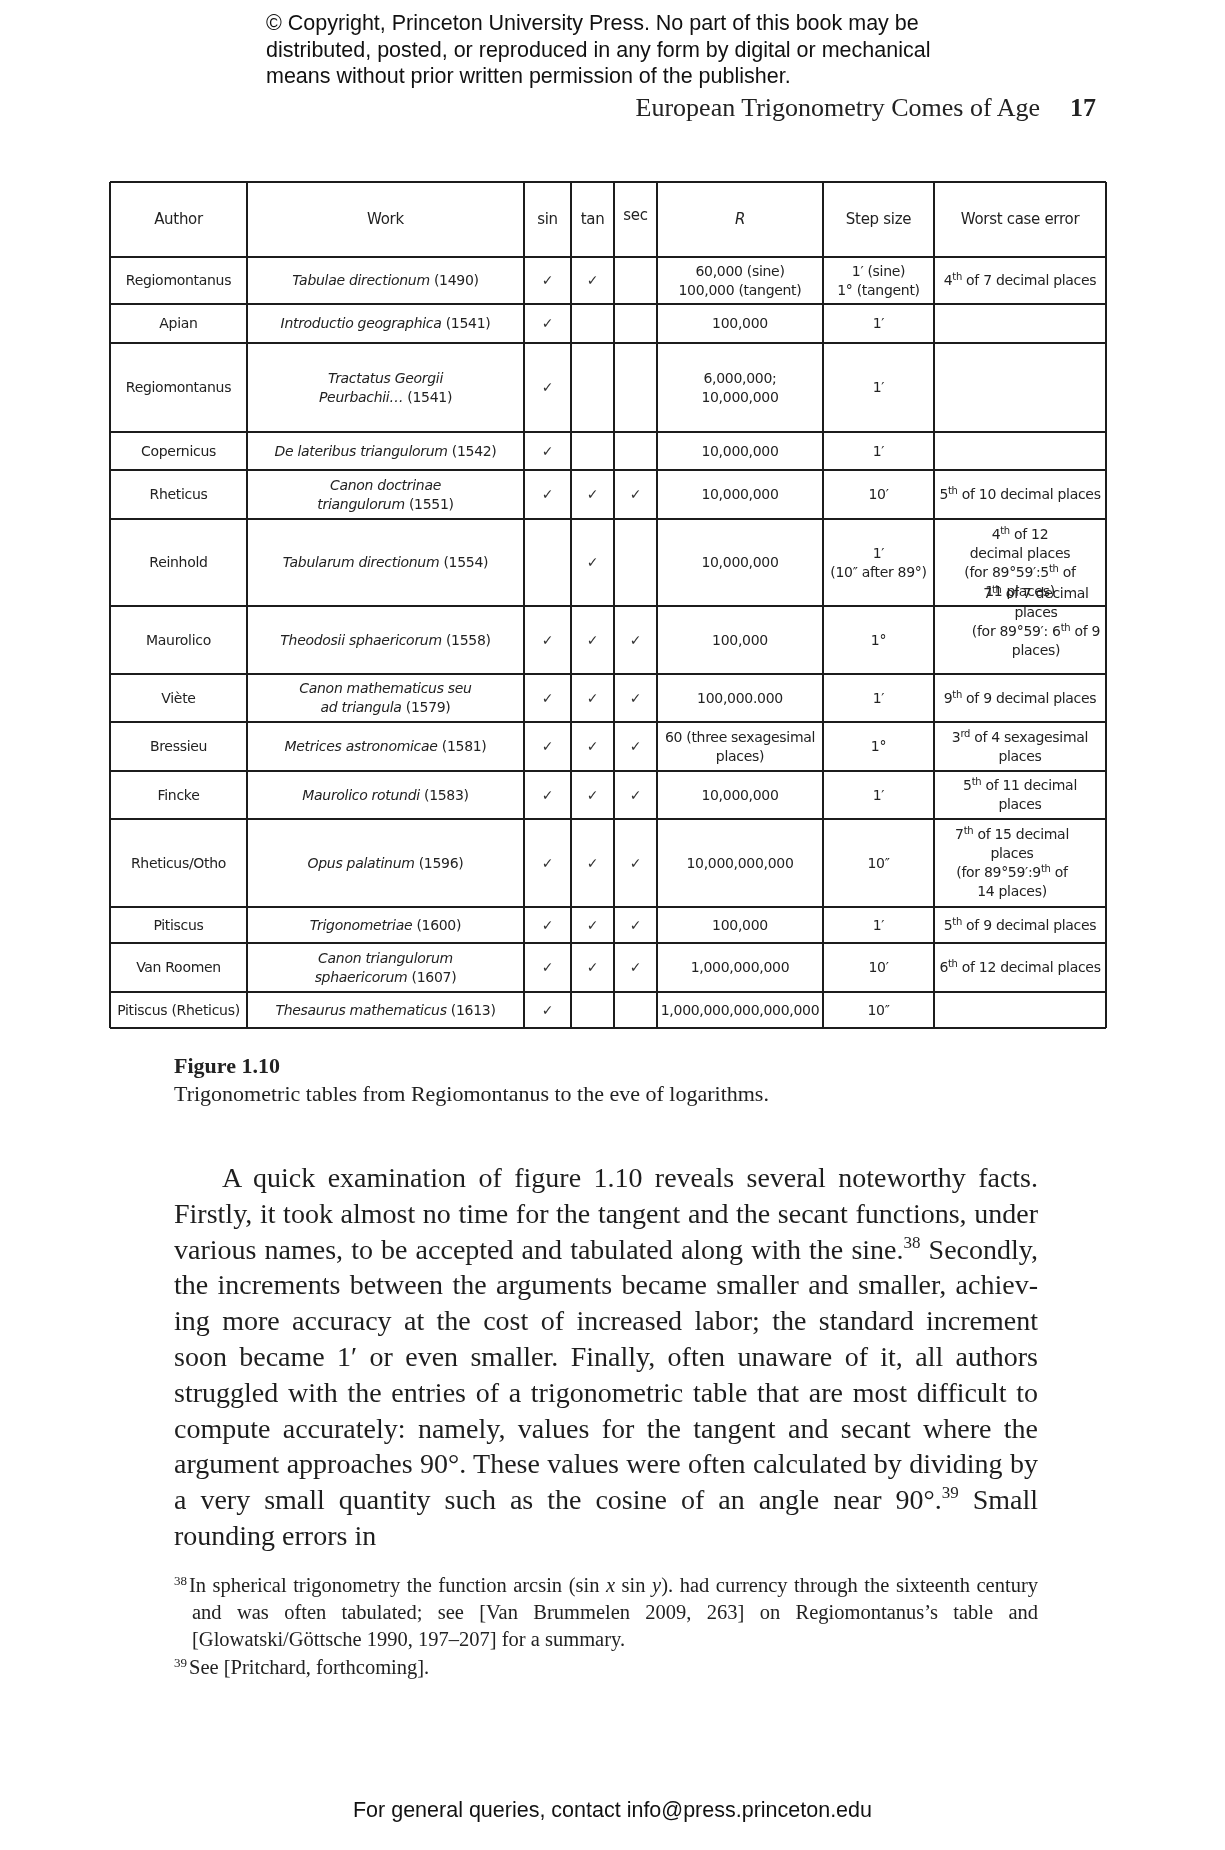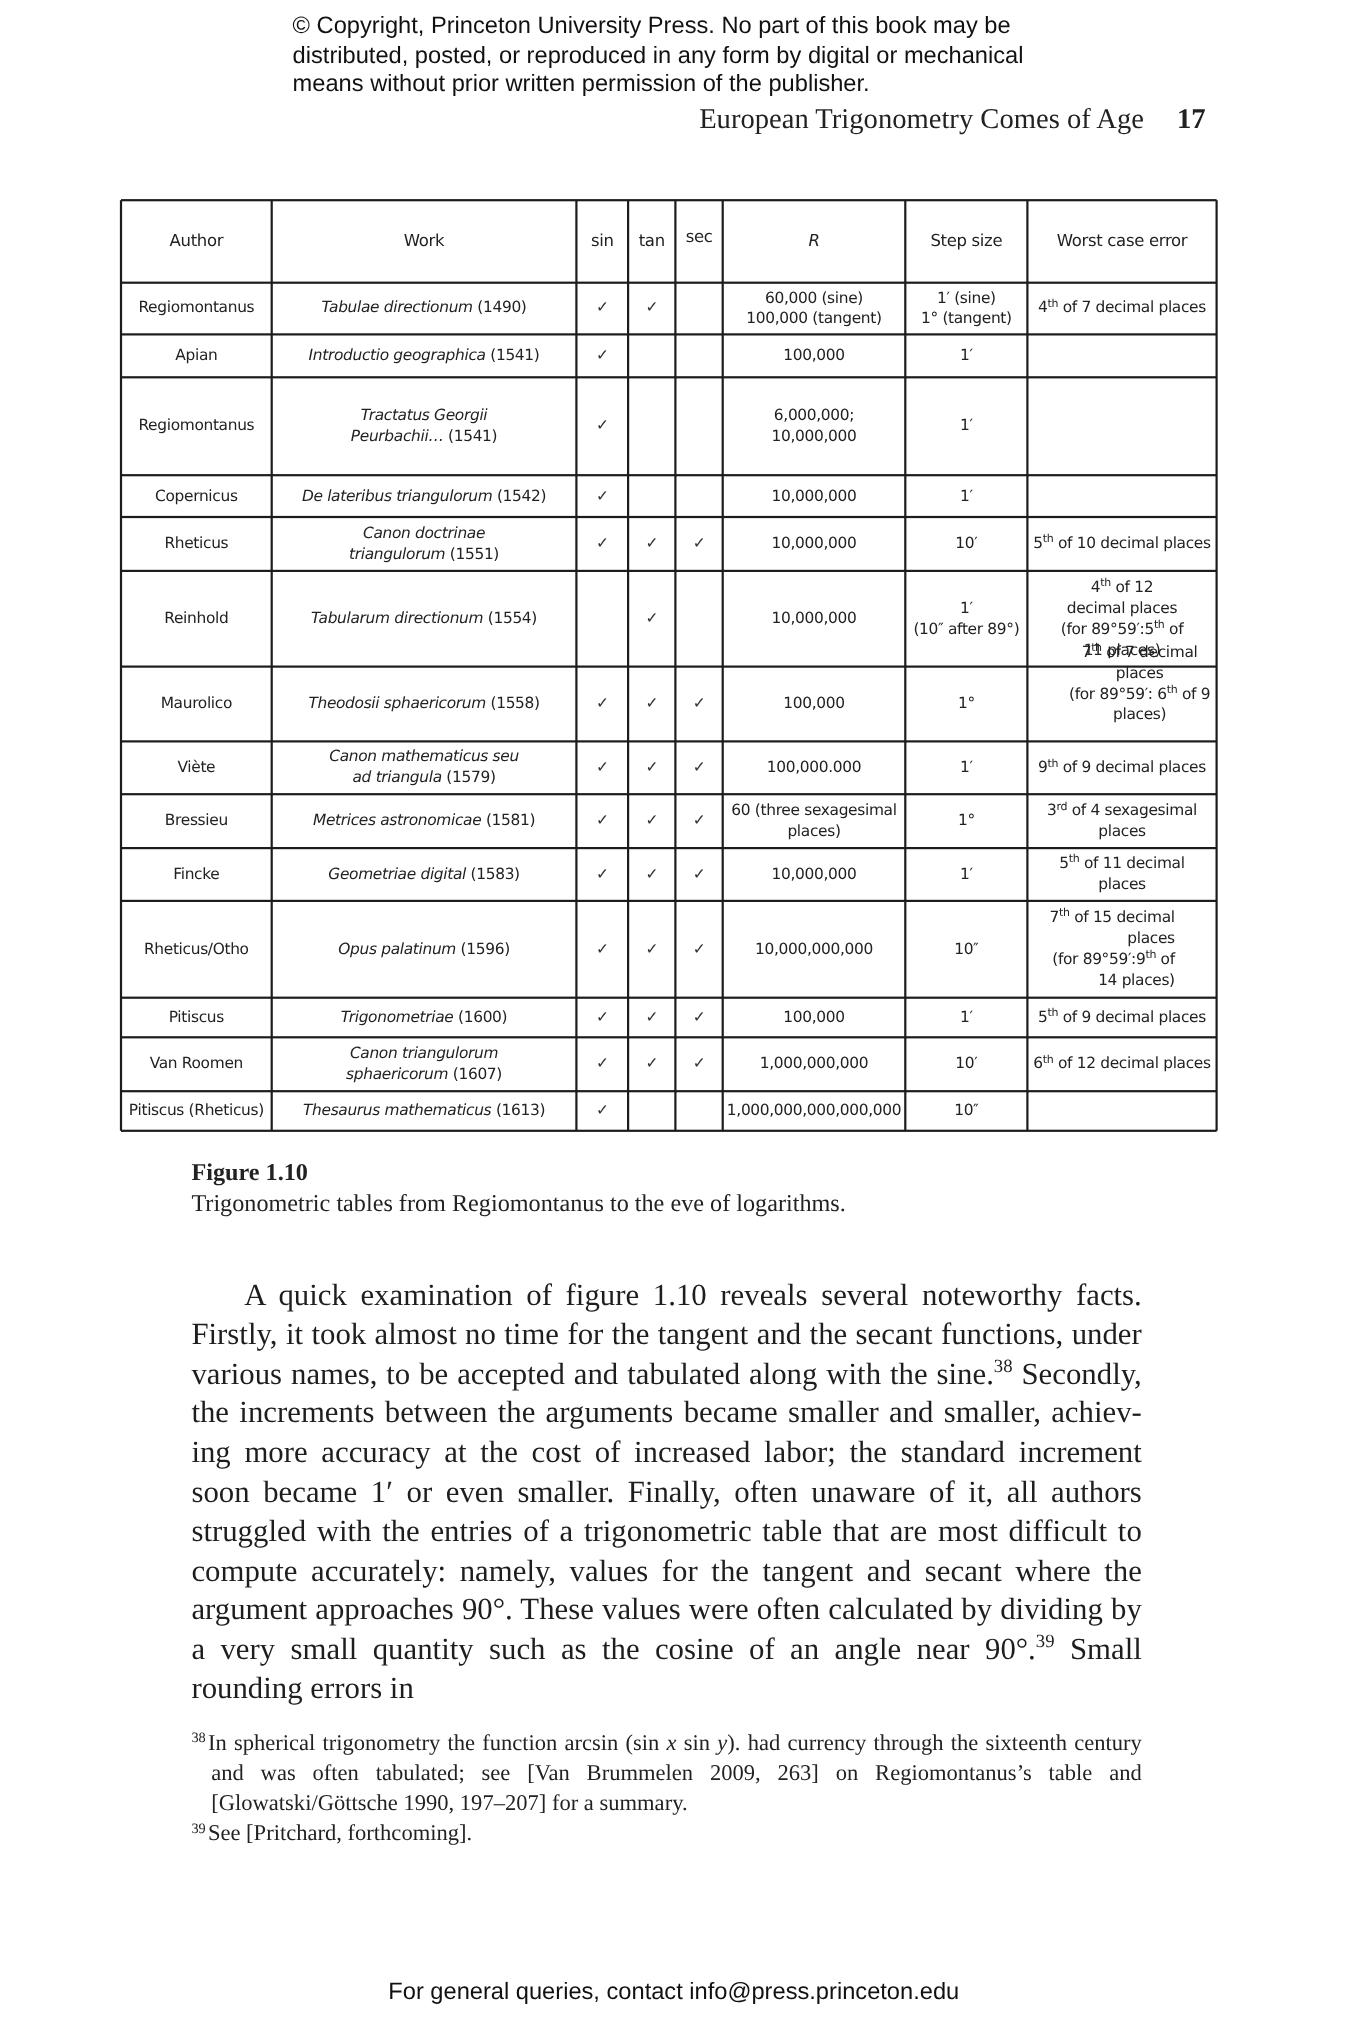--- a/index.html
+++ b/index.html
@@ -306,21 +306,21 @@
     <div class="cell" style="left: 823px; top: 722px; width: 111px; height: 49px;">
       <div>1°</div>
     </div>
     <div class="cell" style="left: 934px; top: 722px; width: 172px; height: 49px;">
       <div>3<sup>rd</sup> of 4 sexagesimal<br>places</div>
     </div>
     <div class="cell" style="left: 110px; top: 771px; width: 137px; height: 48px;">
       <span>Fincke</span>
     </div>
     <div class="cell" style="left: 247px; top: 771px; width: 277px; height: 48px;">
-      <div><span class="it">Geometriae digital</span><span> (1583)</span></div>
+      <div><span class="it">Maurolico rotundi</span><span> (1583)</span></div>
     </div>
     <div class="cell" style="left: 524px; top: 771px; width: 47px; height: 48px;">
       <span class="check">✓</span>
     </div>
     <div class="cell" style="left: 571px; top: 771px; width: 43px; height: 48px;">
       <span class="check">✓</span>
     </div>
     <div class="cell" style="left: 614px; top: 771px; width: 43px; height: 48px;">
       <span class="check">✓</span>
     </div>
@@ -347,21 +347,21 @@
     </div>
     <div class="cell" style="left: 614px; top: 819px; width: 43px; height: 88px;">
       <span class="check">✓</span>
     </div>
     <div class="cell" style="left: 657px; top: 819px; width: 166px; height: 88px;">
       <div>10,000,000,000</div>
     </div>
     <div class="cell" style="left: 823px; top: 819px; width: 111px; height: 88px;">
       <div>10″</div>
     </div>
-    <div class="cell" style="left: 914px; top: 819px; width: 156px; height: 88px; text-align: right;">
+    <div class="cell" style="left: 934px; top: 819px; width: 156px; height: 88px;">
       <div>7<sup>th</sup> of 15 decimal places<br>(for 89°59′:9<sup>th</sup> of<br>14 places)</div>
     </div>
     <div class="cell" style="left: 110px; top: 907px; width: 137px; height: 36px;">
       <span>Pitiscus</span>
     </div>
     <div class="cell" style="left: 247px; top: 907px; width: 277px; height: 36px;">
       <div><span class="it">Trigonometriae</span><span> (1600)</span></div>
     </div>
     <div class="cell" style="left: 524px; top: 907px; width: 47px; height: 36px;">
       <span class="check">✓</span>

